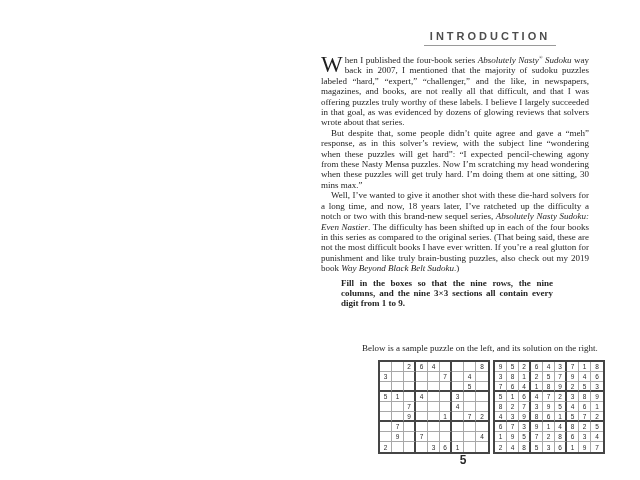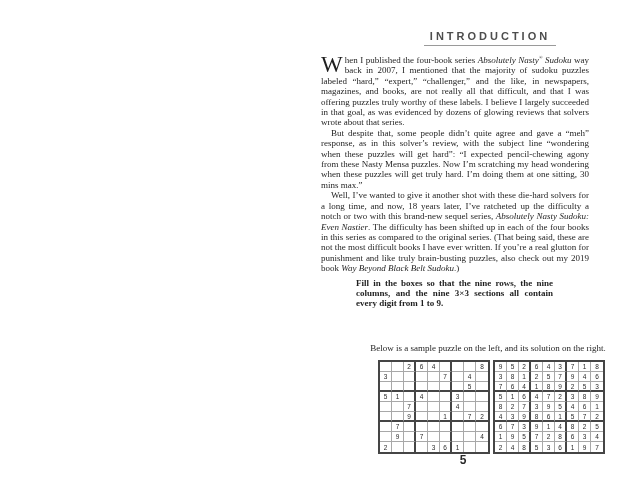--- a/index.html
+++ b/index.html
@@ -19,25 +19,25 @@
     position:absolute; left:321px; top:55px; width:268px; height:288px;
     overflow:hidden; font-size:9px; line-height:10.4px; text-align:justify; color:#1f1f1f;
   }
   .body-col p.para { margin:0; }
   .body-col p.indent { text-indent:10px; }
   .dropcap {
     float:left; font-size:23px; line-height:19px; height:20px;
     padding-right:2px; font-weight:400; color:#1f1f1f;
   }
   sup { font-size:5px; vertical-align:super; line-height:0; }
-  .callout { font-weight:700; margin:4px 36px 4px 35px; text-align:justify; }
+  .callout { font-weight:700; margin:4px 36px 4px 20px; text-align:justify; }
 
   .sample-note {
     position:absolute; left:362px; top:343px; width:252px;
-    font-size:9px; text-align:center; color:#1f1f1f; white-space:nowrap;
+    font-size:9px; text-align:left; color:#1f1f1f; white-space:nowrap;
   }
 
   .sgrid {
     position:absolute; top:360px;
     display:grid; grid-template-columns:repeat(9,12px); grid-template-rows:repeat(9,10px);
     border:2px solid #454545; background:#fff;
   }
   .sgrid.puzzle { left:378px; }
   .sgrid.solution { left:493px; }
   .cell {

